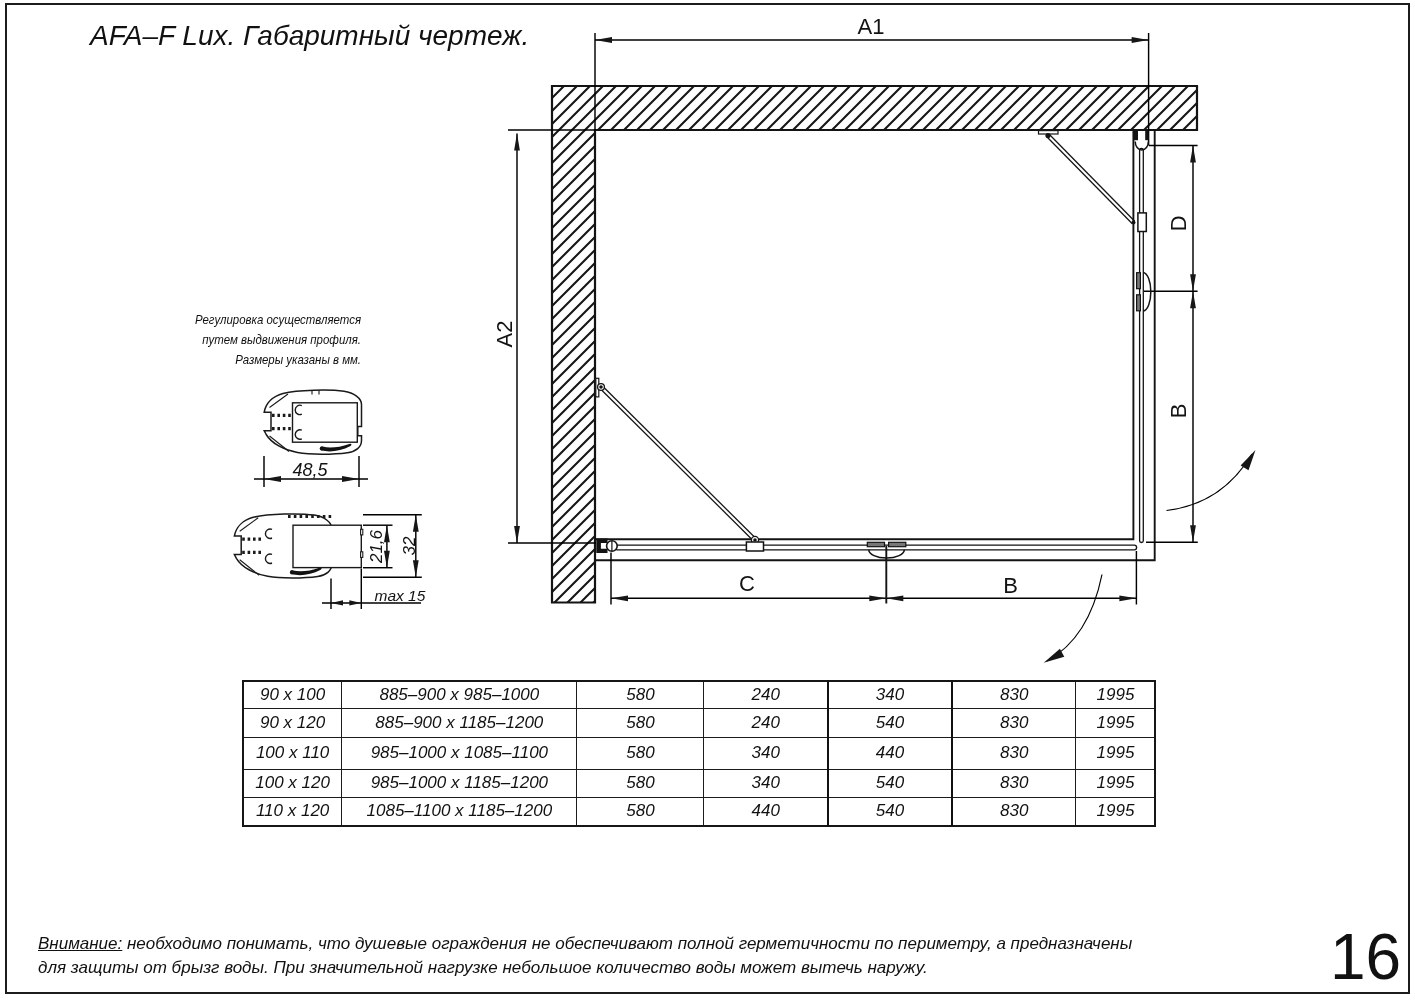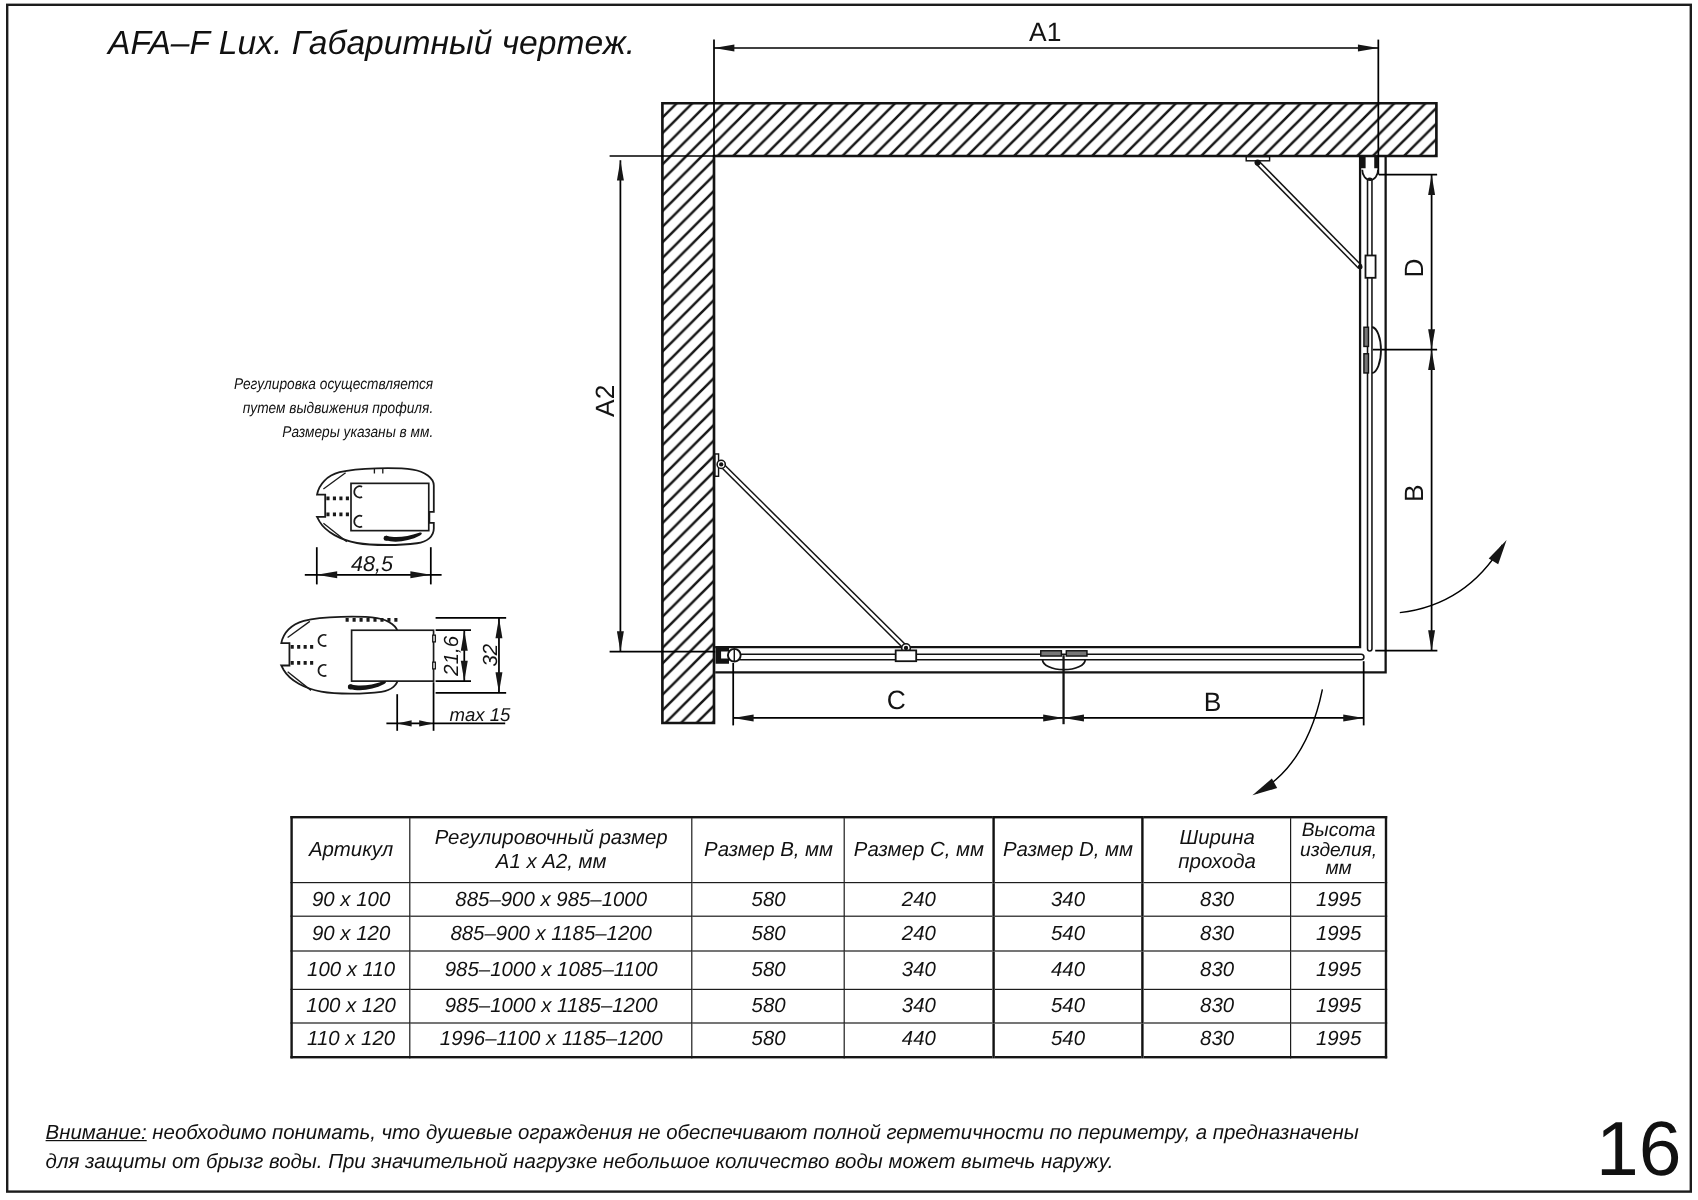--- a/index.html
+++ b/index.html
@@ -173,29 +173,20 @@
 <colgroup>
 <col style="width:98.7px">
       <col style="width:235.3px">
       <col style="width:127px">
       <col style="width:124px">
       <col style="width:124px">
       <col style="width:124px">
       <col style="width:79.5px">
 </colgroup>
 <tbody>
-      <tr style="height:55px">
-<td class="c">Артикул</td>
-<td class="c">Регулировочный размер<br>А1 х А2, мм</td>
-<td class="c">Размер В, мм</td>
-<td class="c">Размер С, мм</td>
-<td class="c d dt">Размер D, мм</td>
-<td class="c">Ширина<br>прохода</td>
-<td class="c" style="font-size:16px;line-height:15.5px;">Высота<br>изделия,<br>мм</td>
-</tr>
 <tr style="height:28.3px">
         <td class="c">90 х 100</td>
         <td class="c">885–900 х 985–1000</td>
         <td class="c">580</td>
         <td class="c">240</td>
         <td class="c d">340</td>
         <td class="c">830</td>
         <td class="c">1995</td>
       </tr>
 <tr style="height:28.3px">
@@ -220,21 +211,21 @@
         <td class="c">100 х 120</td>
         <td class="c">985–1000 х 1185–1200</td>
         <td class="c">580</td>
         <td class="c">340</td>
         <td class="c d">540</td>
         <td class="c">830</td>
         <td class="c">1995</td>
       </tr>
 <tr style="height:28.3px">
         <td class="c">110 х 120</td>
-        <td class="c">1996–1100 х 1185–1200</td>
+        <td class="c">1085–1100 х 1185–1200</td>
         <td class="c">580</td>
         <td class="c">440</td>
         <td class="c d">540</td>
         <td class="c">830</td>
         <td class="c">1995</td>
       </tr>
 </tbody>
   </table>
 <style>
 td.c{border:1.3px solid #1c1c1c;padding:0;}

